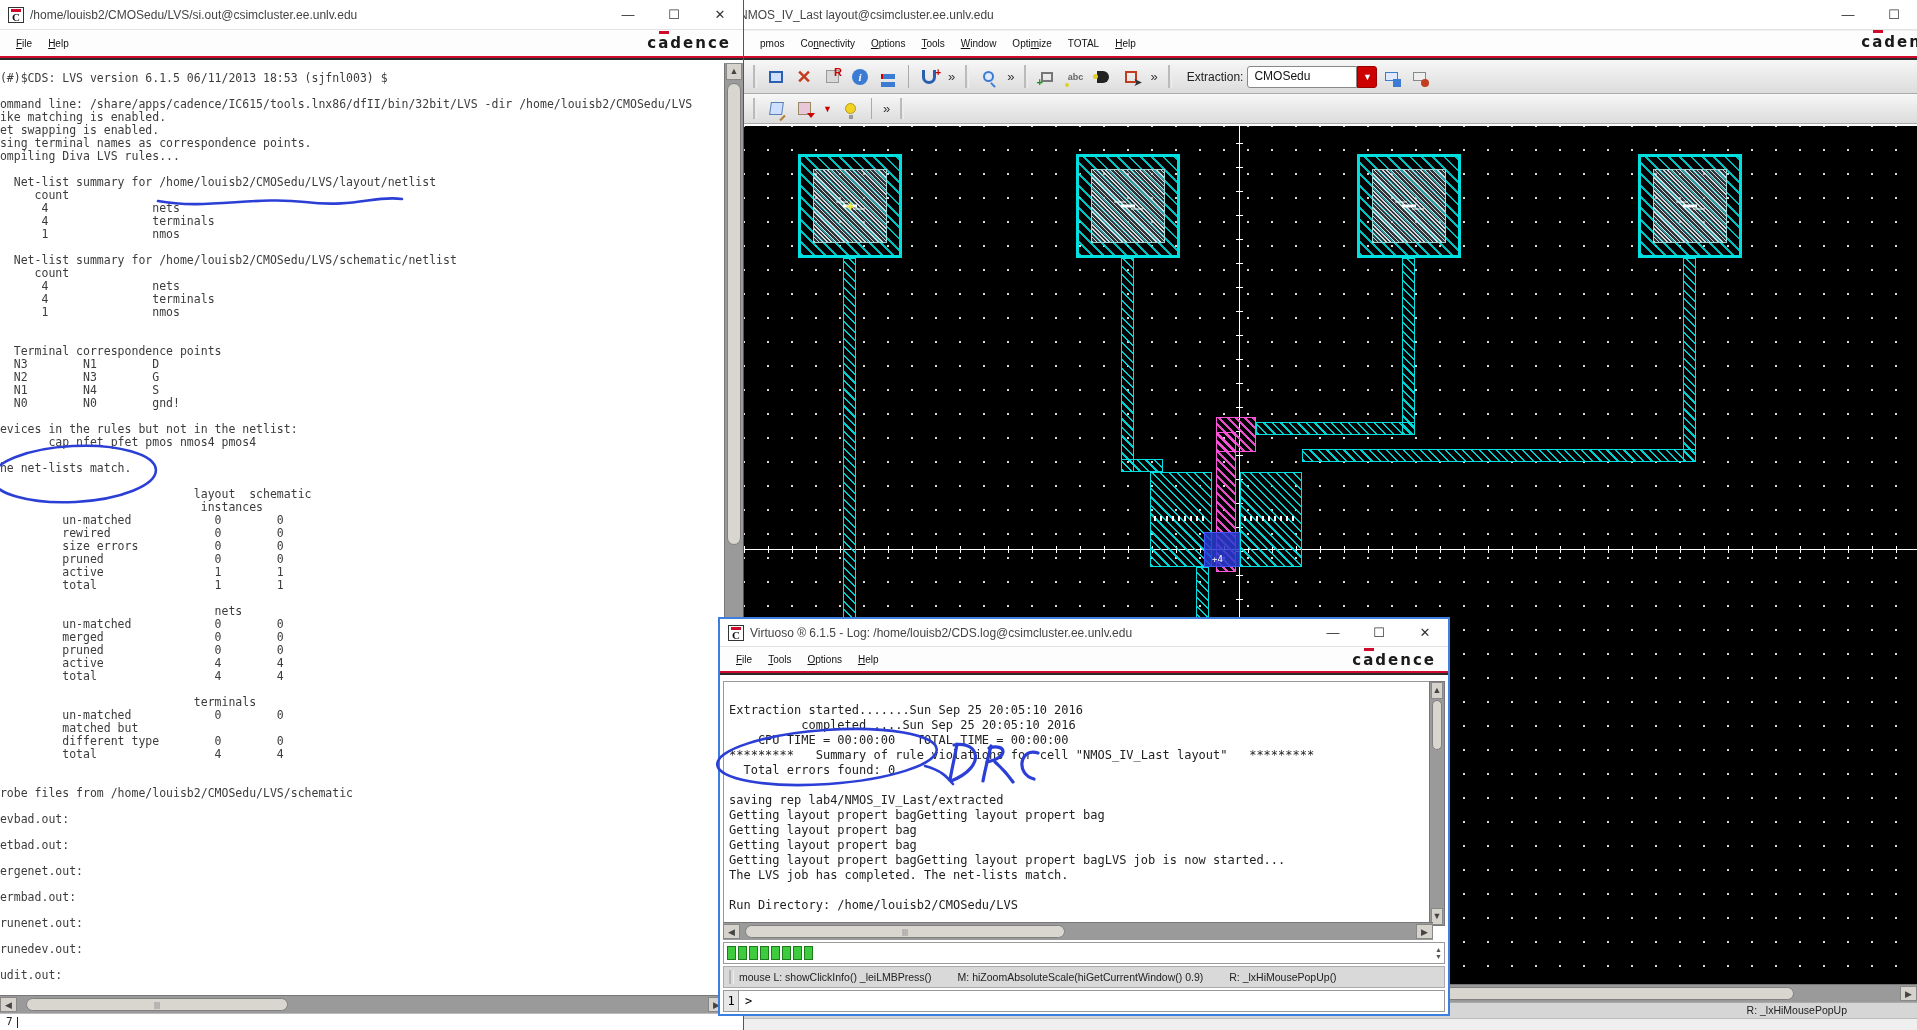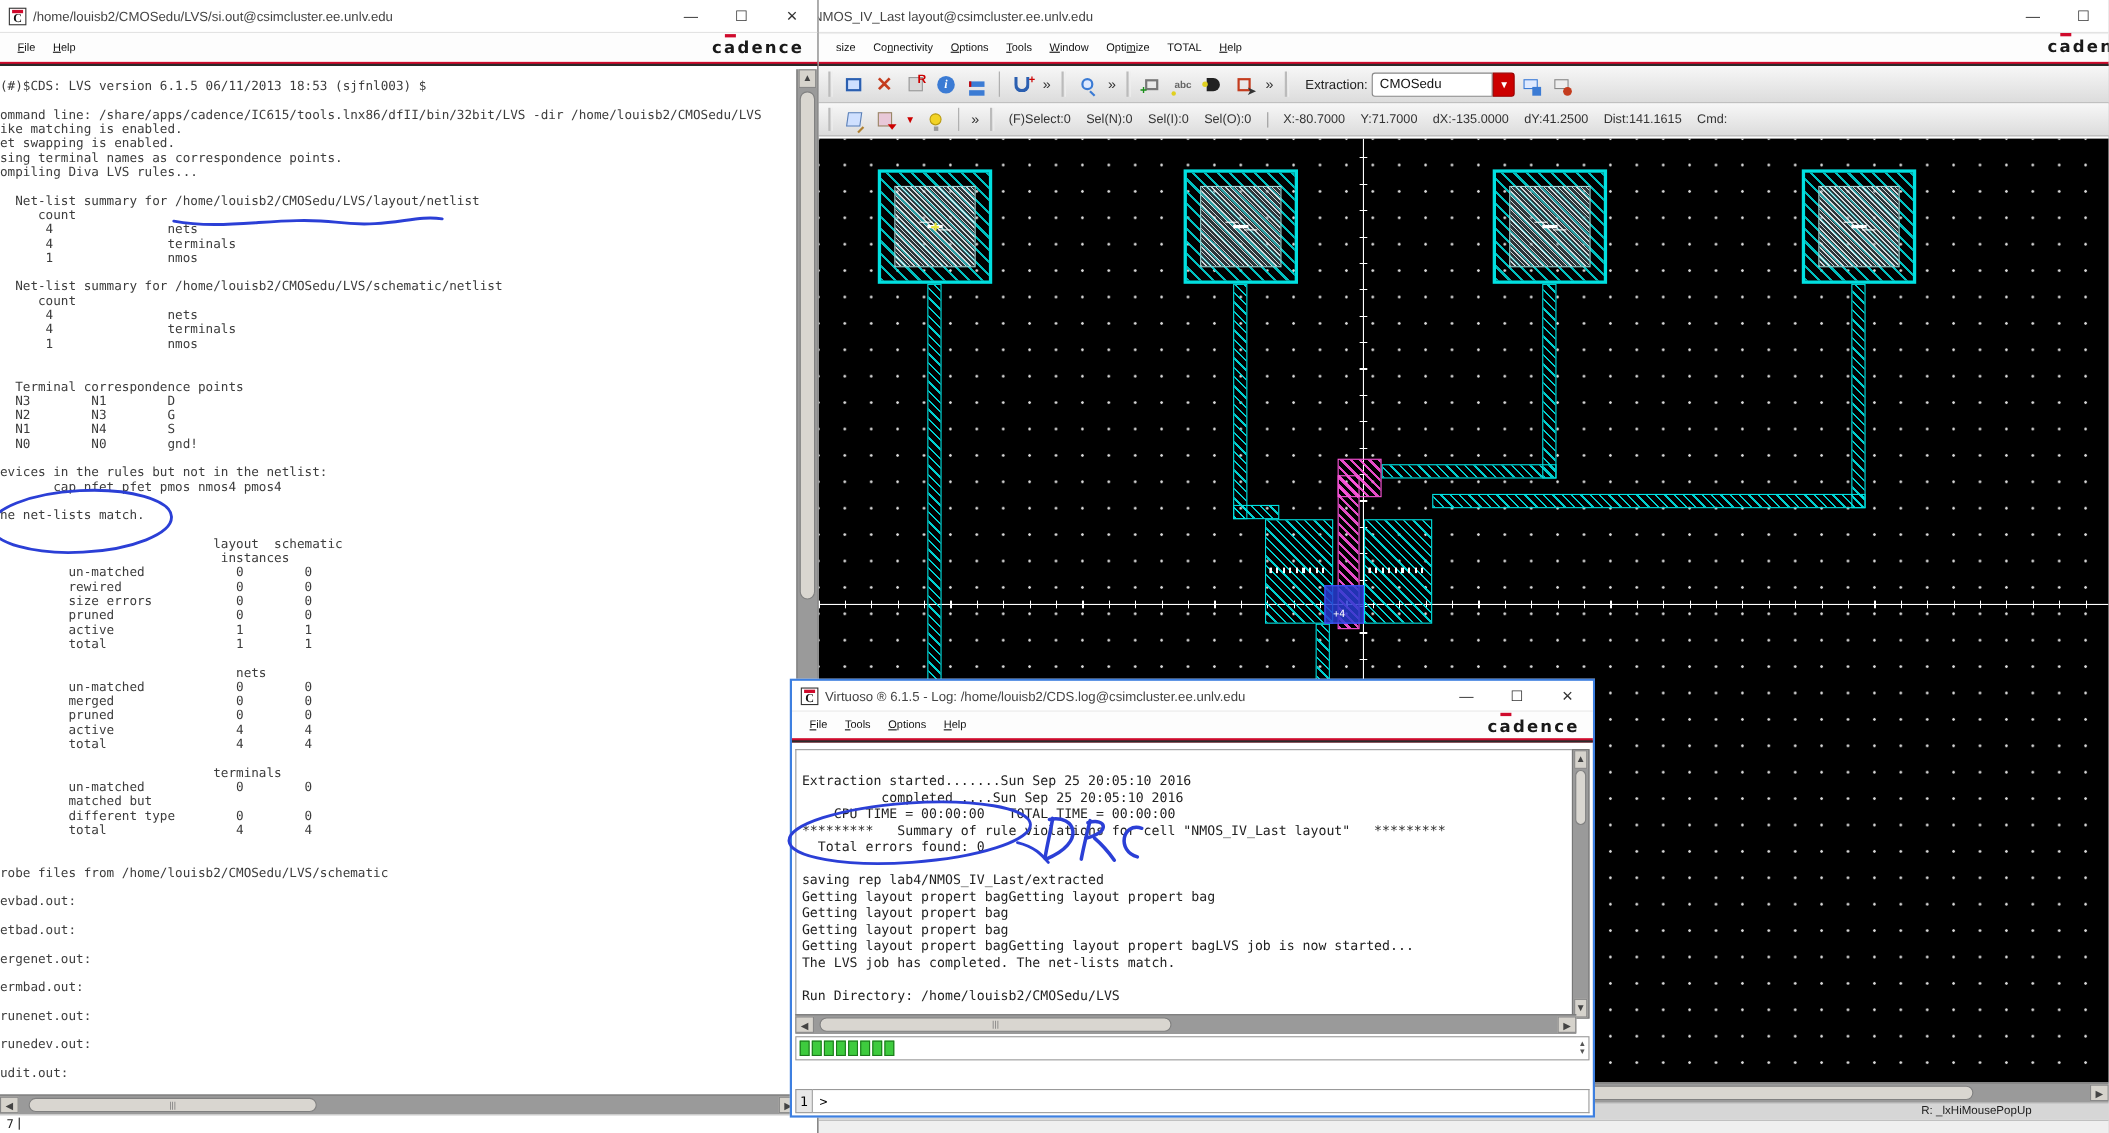--- a/index.html
+++ b/index.html
@@ -154,21 +154,21 @@
 
 <div class="win" id="lay-win">
   <div class="titlebar">
     <span class="title-text">NMOS_IV_Last layout@csimcluster.ee.unlv.edu</span>
     <div class="win-controls">
       <div class="win-btn">—</div>
       <div class="win-btn">☐</div>
     </div>
   </div>
   <div class="menubar" id="lay-menubar">
-      <span class="mi">size</span>
+      <span class="mi">pmos</span>
       <span class="mi">Co<u>n</u>nectivity</span>
       <span class="mi"><u>O</u>ptions</span>
       <span class="mi"><u>T</u>ools</span>
       <span class="mi"><u>W</u>indow</span>
       <span class="mi">Opti<u>m</u>ize</span>
       <span class="mi">TOTAL</span>
       <span class="mi"><u>H</u>elp</span>
     </div>
   <span class="cad-logo" style="position:absolute; right:-28px; top:33px;">c<span class="abar">a</span>dence</span>
   <div class="redline"></div>
@@ -243,33 +243,20 @@
         <span style="position:absolute;right:1px;bottom:3px;border-left:4px solid transparent;border-right:4px solid transparent;border-top:5px solid #c00;"></span>
       </div>
     <span class="chev" style="color:#c00;font-size:9px;">▼</span>
     <div class="tico">
         <span style="width:11px;height:11px;border-radius:50%;background:#f2d324;border:1px solid #b89a10;display:inline-block;"></span>
         <span style="position:absolute;bottom:2px;left:10px;width:4px;height:4px;background:#999;"></span>
       </div>
     <div class="tbsep"></div>
     <span class="chev">»</span>
     <div class="tbgrip"></div>
-    <div class="statusfields">
-      <span>(F)Select:0</span>
-      <span>Sel(N):0</span>
-      <span>Sel(I):0</span>
-      <span>Sel(O):0</span>
-      <span class="vsep"></span>
-      <span>X:-80.7000</span>
-      <span>Y:71.7000</span>
-      <span>dX:-135.0000</span>
-      <span>dY:41.2500</span>
-      <span>Dist:141.1615</span>
-      <span>Cmd:</span>
-    </div>
   </div>
 
   <div id="canvas">
     <div class="axis-h" style="top:423px;"></div>
     <div class="axis-v" style="left:495px;"></div>
 
     <div class="pad" style="left:54px;top:28px;">
         <div class="pad-inner"></div>
         <div class="pad-label"></div>
         <div class="pad-marker"></div>
@@ -473,20 +460,26 @@
   <div id="log-progress">
     <div class="pg-block"></div>
       <div class="pg-block"></div>
       <div class="pg-block"></div>
       <div class="pg-block"></div>
       <div class="pg-block"></div>
       <div class="pg-block"></div>
       <div class="pg-block"></div>
       <div class="pg-block"></div>
       <div class="spinner">▲<br>▼</div>
+  </div>
+  <div id="log-mousebar">
+    <div class="grip"></div>
+    <span>mouse L: showClickInfo() _leiLMBPress()</span>
+    <span>M: hiZoomAbsoluteScale(hiGetCurrentWindow() 0.9)</span>
+    <span>R: _lxHiMousePopUp()</span>
   </div>
   <div id="log-prompt">
     <div class="pnum">1</div>
     <div class="pfield">&gt;</div>
   </div>
 </div>
 
 <svg id="ink" xmlns="http://www.w3.org/2000/svg">
   <path d="M158,201 C 205,210 255,196 305,202 S 375,195 402,199" fill="none" stroke="#2b3fd6" stroke-width="2.6" stroke-linecap="round"></path>
   <ellipse cx="74" cy="474" rx="82" ry="28" transform="rotate(-3 74 474)" fill="none" stroke="#2b3fd6" stroke-width="2.6"></ellipse>

